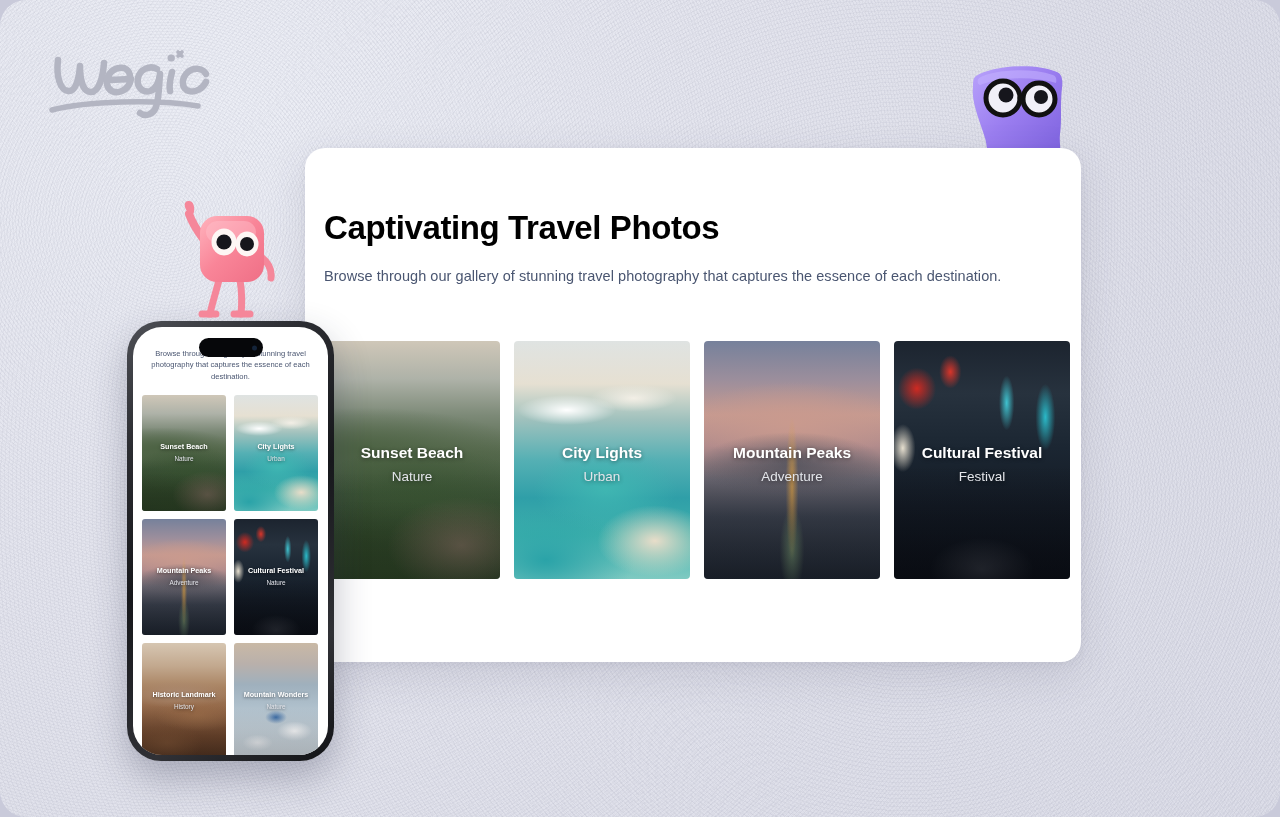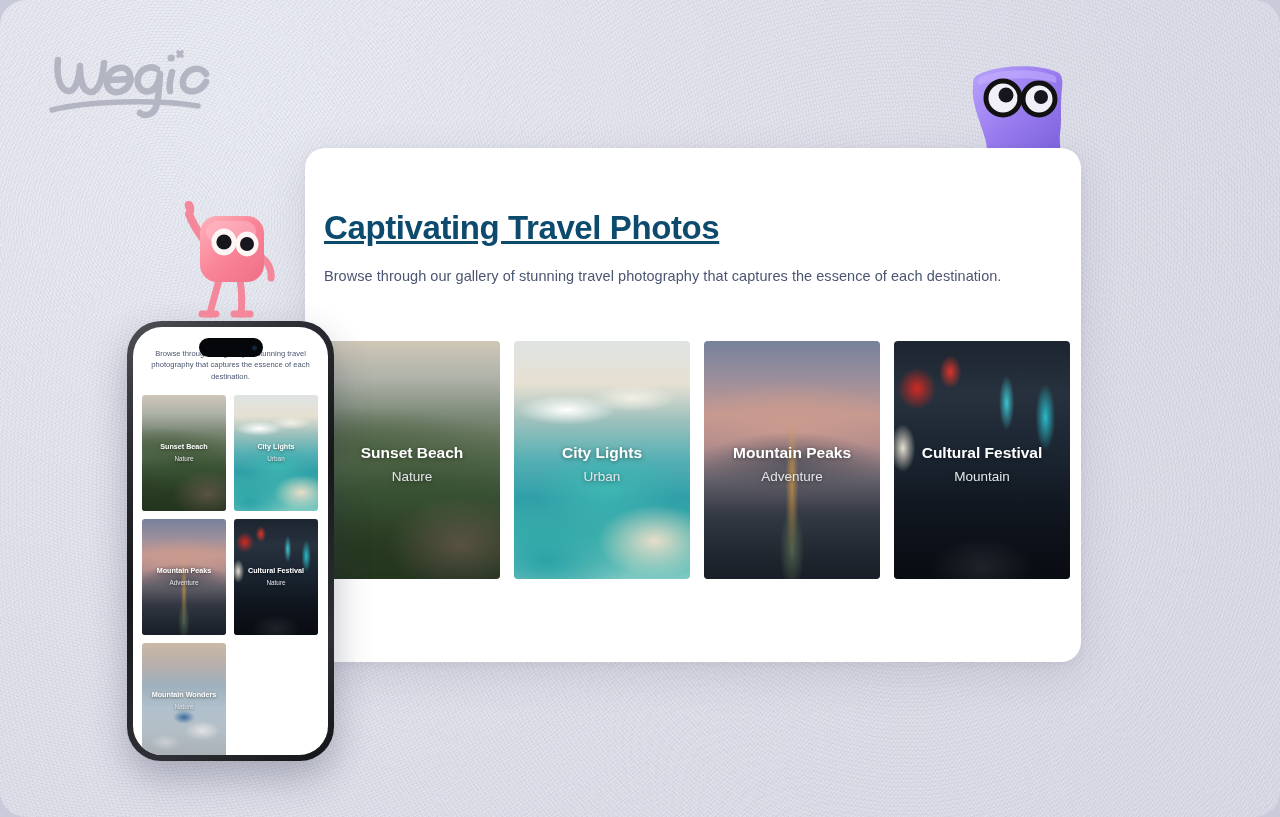--- a/index.html
+++ b/index.html
@@ -73,23 +73,22 @@
     border-radius: 20px;
     overflow: hidden;
     box-shadow: 0 14px 40px rgba(60,62,92,.13), 0 2px 8px rgba(60,62,92,.06);
     z-index: 10;
   }
   #panel-head { padding: 62px 0 0 19px; }
   #panel-title {
     font-size: 33px;
     font-weight: 700;
     letter-spacing: -.4px;
-    color: #0c4a6e;
+    color: #000000;
     line-height: 1.1;
-    text-decoration: underline;
   }
   #panel-sub {
     margin-top: 22px;
     font-size: 14.5px;
     color: #4a5671;
     letter-spacing: .05px;
   }
 
   
   #gallery {
@@ -344,21 +343,21 @@
         <div class="photo ph-eiffel"></div>
         <div class="cap">
           <div class="t">Mountain Peaks</div>
           <div class="s">Adventure</div>
         </div>
       </div>
       <div class="dcard">
         <div class="photo ph-tokyo"></div>
         <div class="cap">
           <div class="t">Cultural Festival</div>
-          <div class="s">Mountain</div>
+          <div class="s">Festival</div>
         </div>
       </div>
     </div>
   </div>
 
   <div id="phone">
     <div id="phone-frame"></div>
     <div id="phone-screen">
       <div id="island"></div>
       <div id="phone-sub">Browse through our gallery of stunning travel photography that captures the essence of each destination.</div>
@@ -383,20 +382,27 @@
           <div class="cap">
             <div class="t">Mountain Peaks</div>
             <div class="s">Adventure</div>
           </div>
         </div>
         <div class="pcard">
           <div class="photo ph-tokyo"></div>
           <div class="cap">
             <div class="t">Cultural Festival</div>
             <div class="s">Nature</div>
+          </div>
+        </div>
+        <div class="pcard">
+          <div class="photo ph-canyon"></div>
+          <div class="cap">
+            <div class="t">Historic Landmark</div>
+            <div class="s">History</div>
           </div>
         </div>
         <div class="pcard">
           <div class="photo ph-santorini"></div>
           <div class="cap">
             <div class="t">Mountain Wonders</div>
             <div class="s">Nature</div>
           </div>
         </div>
       </div>

